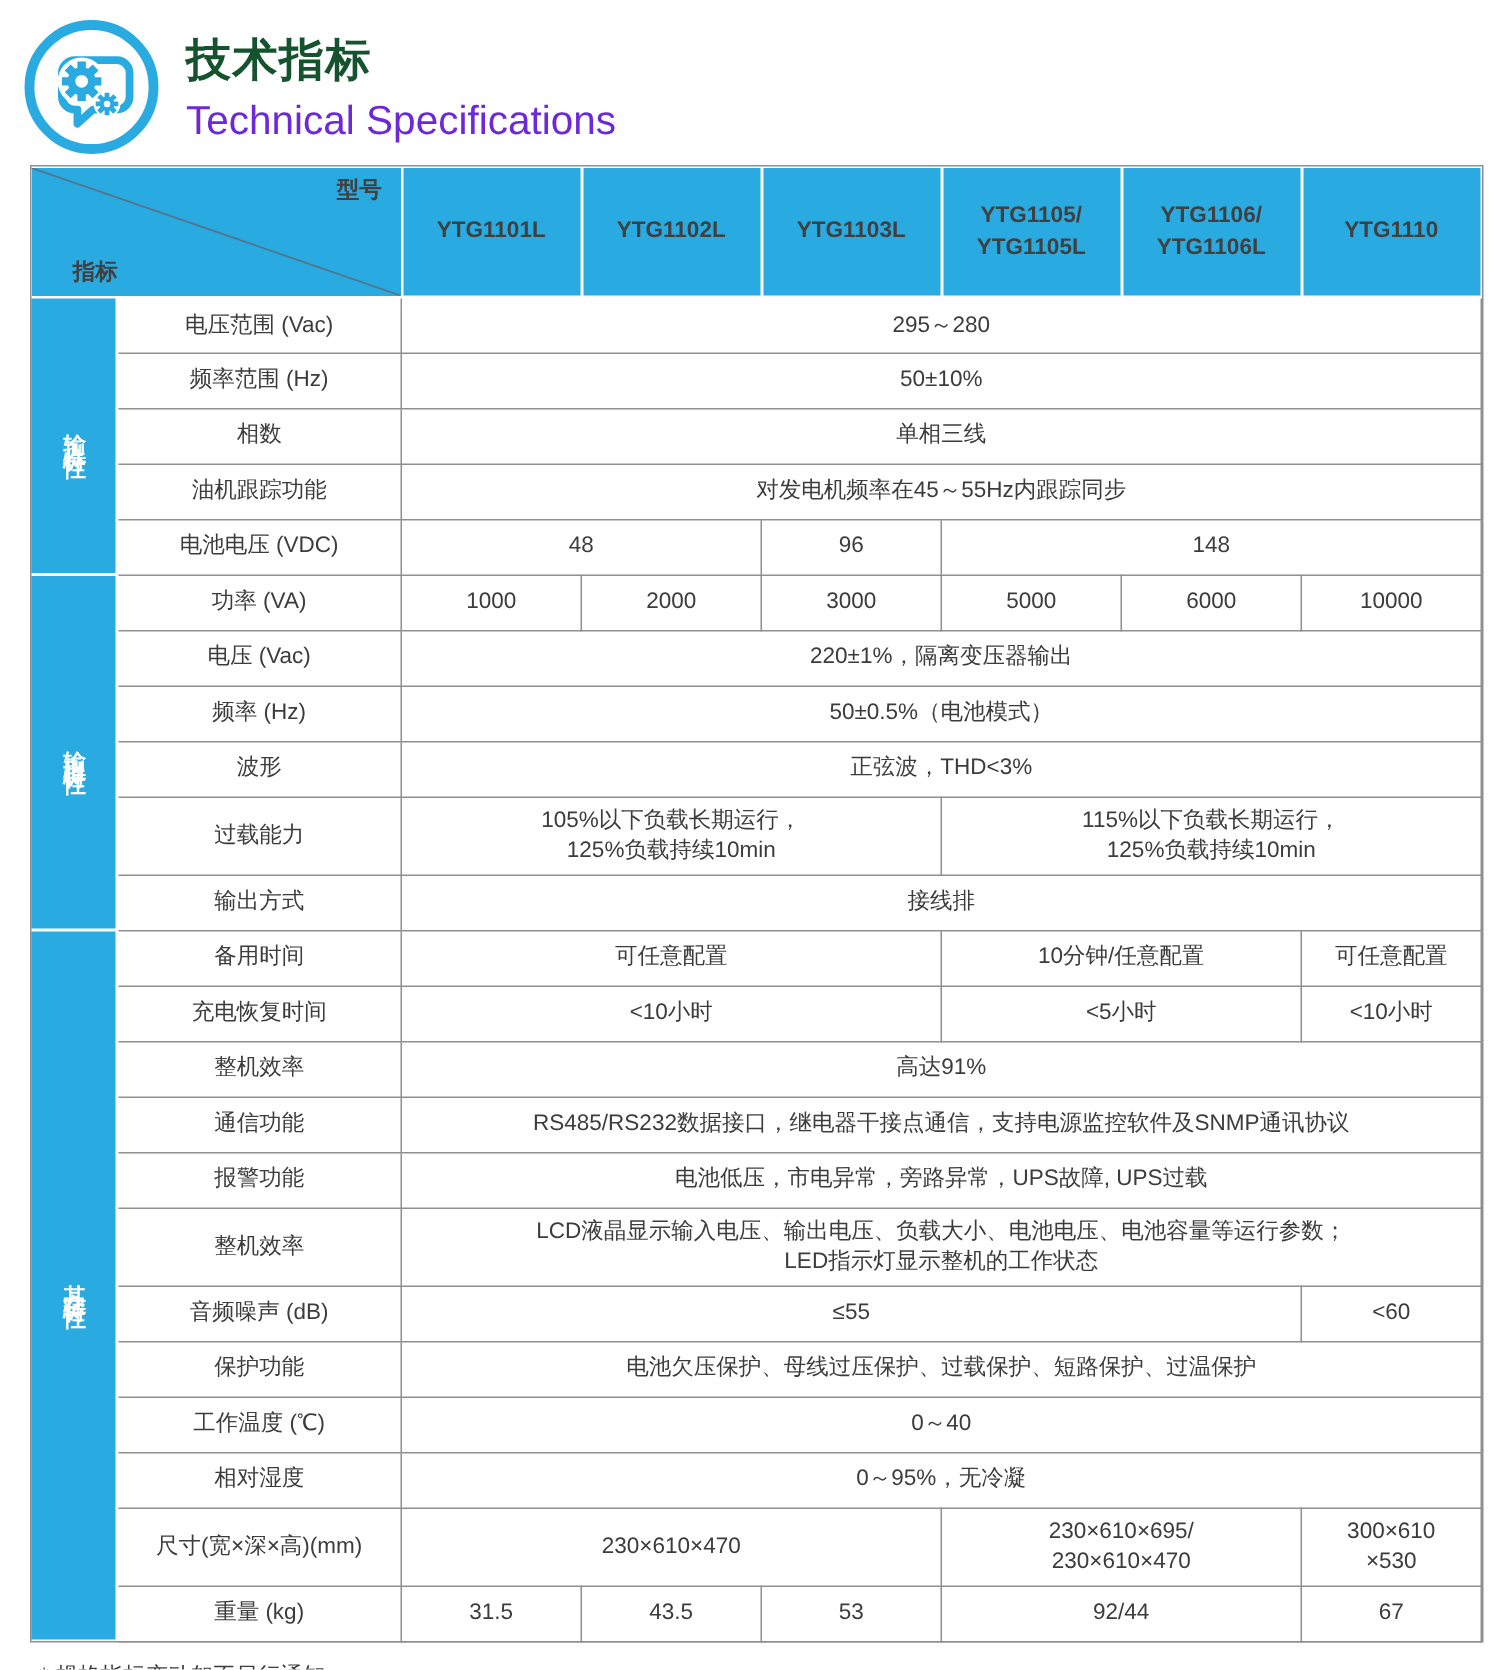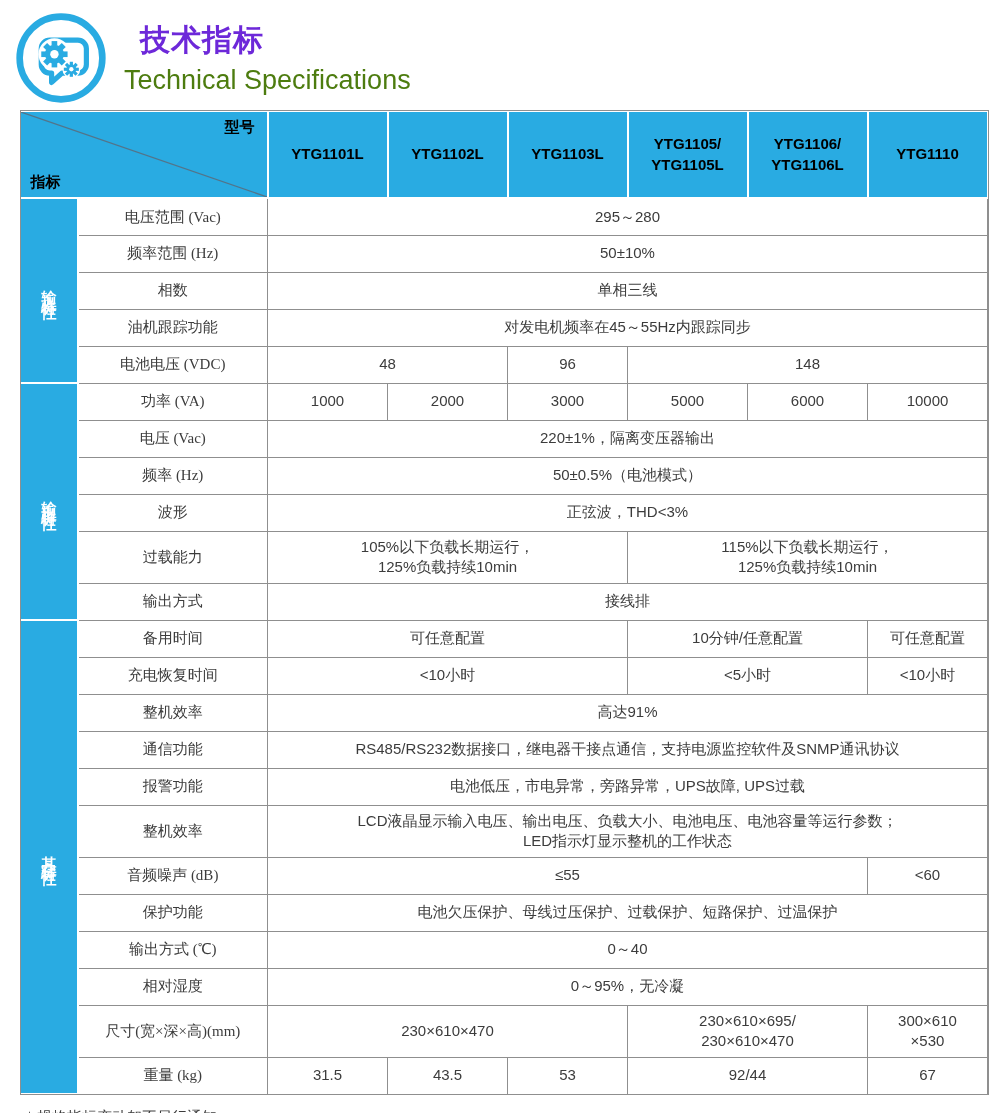--- a/index.html
+++ b/index.html
@@ -3,48 +3,48 @@
 <meta charset="utf-8">
 <style>
   * { box-sizing: border-box; margin: 0; padding: 0; }
   html,body { width:1000px; background:#ffffff; font-family:"Liberation Sans", sans-serif; }
   body { height:1113px; position:relative; }
 
   
   .page-header { display:flex; align-items:center; gap:16px; padding:12px 0 0 14px; height:104px; }
   .icon-wrap { width:94px; height:94px; flex:0 0 auto; }
   .titles { display:flex; flex-direction:column; justify-content:center; }
-  .title-zh { font-size:30px; font-weight:700; color:#6d28d9; letter-spacing:1px;margin-left:16px; }
-  .title-en { font-size:27px; font-weight:400; color:#4d7c0f; margin-top:4px; }
+  .title-zh { font-size:30px; font-weight:700; color:#14532d; letter-spacing:1px; }
+  .title-en { font-size:27px; font-weight:400; color:#6d28d9; margin-top:4px; }
 
   
   .table-wrap { margin:6px 0 0 20px; width:968px; }
   table.spec-table { border-collapse:collapse; table-layout:fixed; width:968px;
                      outline:1px solid #8f8f8f; outline-offset:-1px; }
   col.c-group { width:57px; } col.c-label { width:190px; } col.c-model { width:120px; }
 
   tr { height:37px; }
   tr.r-head { height:48px; }
   tr.r-tall { height:52px; }
 
   th, td { font-size:15px; text-align:center; vertical-align:middle;
            white-space:pre-line; line-height:1.35; }
 
-  th { background:#29ABE2; color:#000000; font-weight:700;
+  th { background:#29ABE2; color:#404040; font-weight:700;
        border:2px solid #ffffff; padding:2px 2px; }
   th.corner { position:relative; border-left:none; }
   .corner-svg { position:absolute; inset:0; width:100%; height:100%; }
   .corner-top { position:absolute; top:5px; right:12px; font-size:15px; }
-  .corner-bottom { position:absolute; bottom:5px; left:10px; font-size:15px; }
+  .corner-bottom { position:absolute; bottom:5px; left:28px; font-size:15px; }
 
   td { border:1px solid #8f8f8f; color:#3c3c3c; padding:2px 6px; }
   td.group-cell { background:#29ABE2; border:2px solid #ffffff; border-left:1px solid #8f8f8f; }
   td.group-cell span { writing-mode:vertical-rl; text-orientation:upright;
                        color:#ffffff; font-weight:700; font-size:15px; letter-spacing:5px; }
-  td.label-cell { padding:2px 4px;font-family:Liberation Serif, serif; }
+  td.label-cell { padding:2px 4px; }
 
   
   .footnote { margin:13px 0 0 22px; font-size:15px; color:#3c3c3c; }
 </style>
 </head>
 <body>
 
 <div class="page-header">
   <div class="icon-wrap">
     <svg viewBox="0 0 100 100" width="94" height="94">
@@ -207,21 +207,21 @@
   <tr>
     <td class="label-cell">音频噪声 (dB)</td>
     <td colspan="5">≤55</td>
     <td>&lt;60</td>
   </tr>
   <tr>
     <td class="label-cell">保护功能</td>
     <td colspan="6">电池欠压保护、母线过压保护、过载保护、短路保护、过温保护</td>
   </tr>
   <tr>
-    <td class="label-cell">输出方式 (℃)</td>
+    <td class="label-cell">工作温度 (℃)</td>
     <td colspan="6">0～40</td>
   </tr>
   <tr>
     <td class="label-cell">相对湿度</td>
     <td colspan="6">0～95%，无冷凝</td>
   </tr>
   <tr class="r-tall">
     <td class="label-cell">尺寸(宽×深×高)(mm)</td>
     <td colspan="3">230×610×470</td>
     <td colspan="2">230×610×695/

